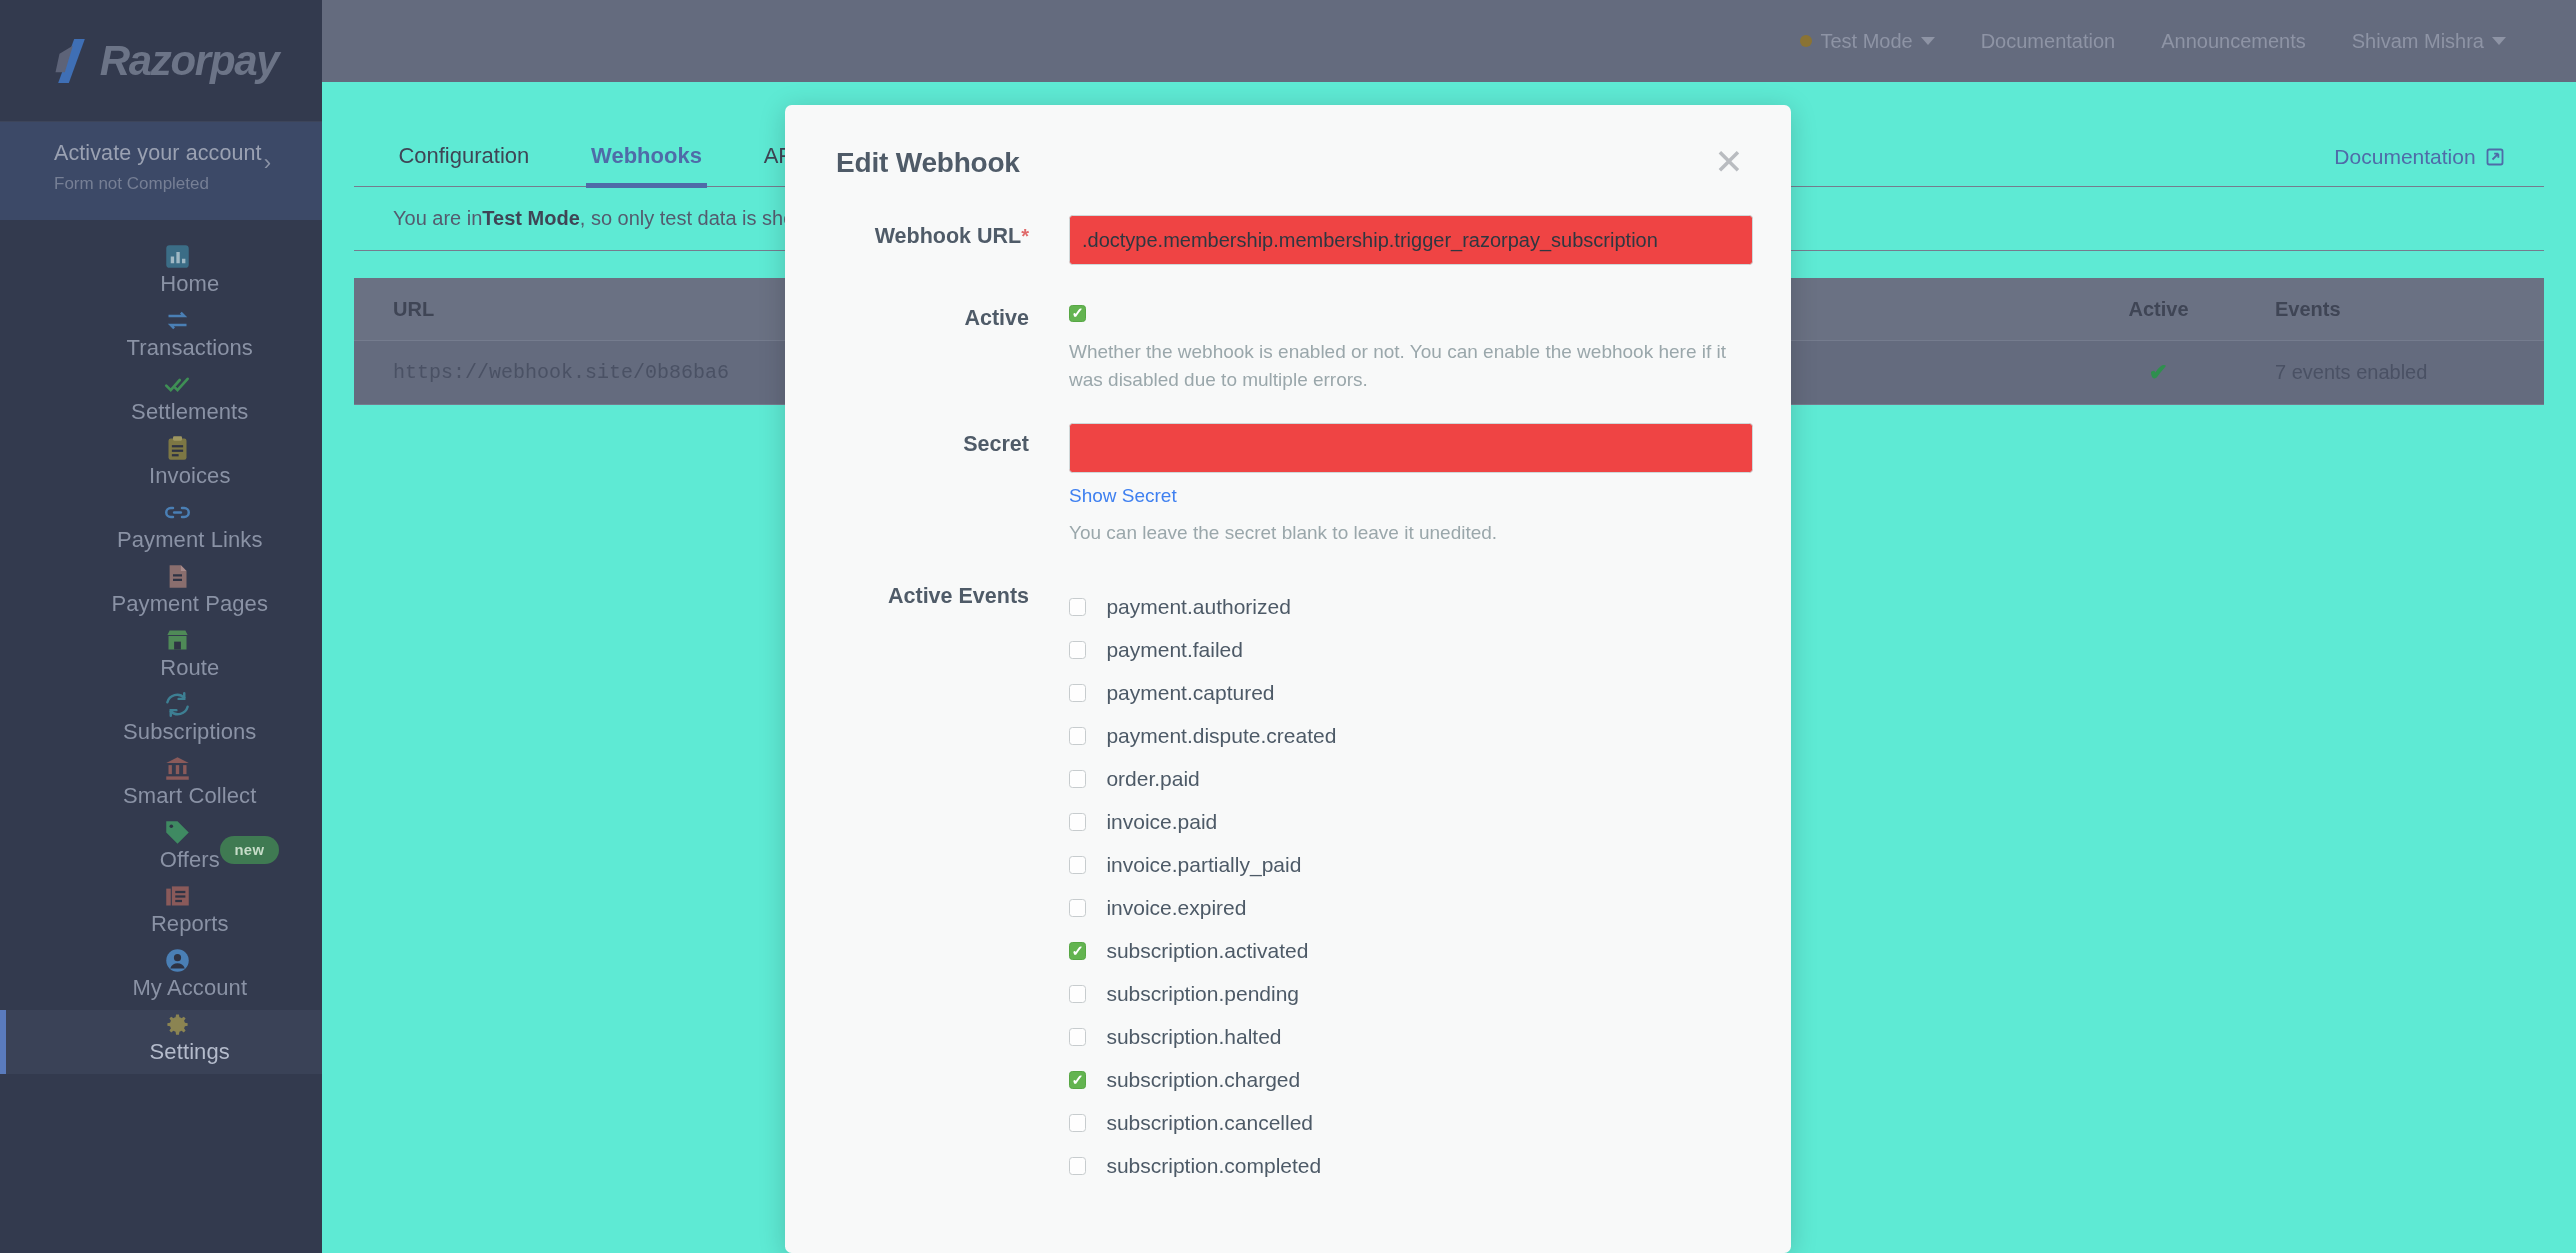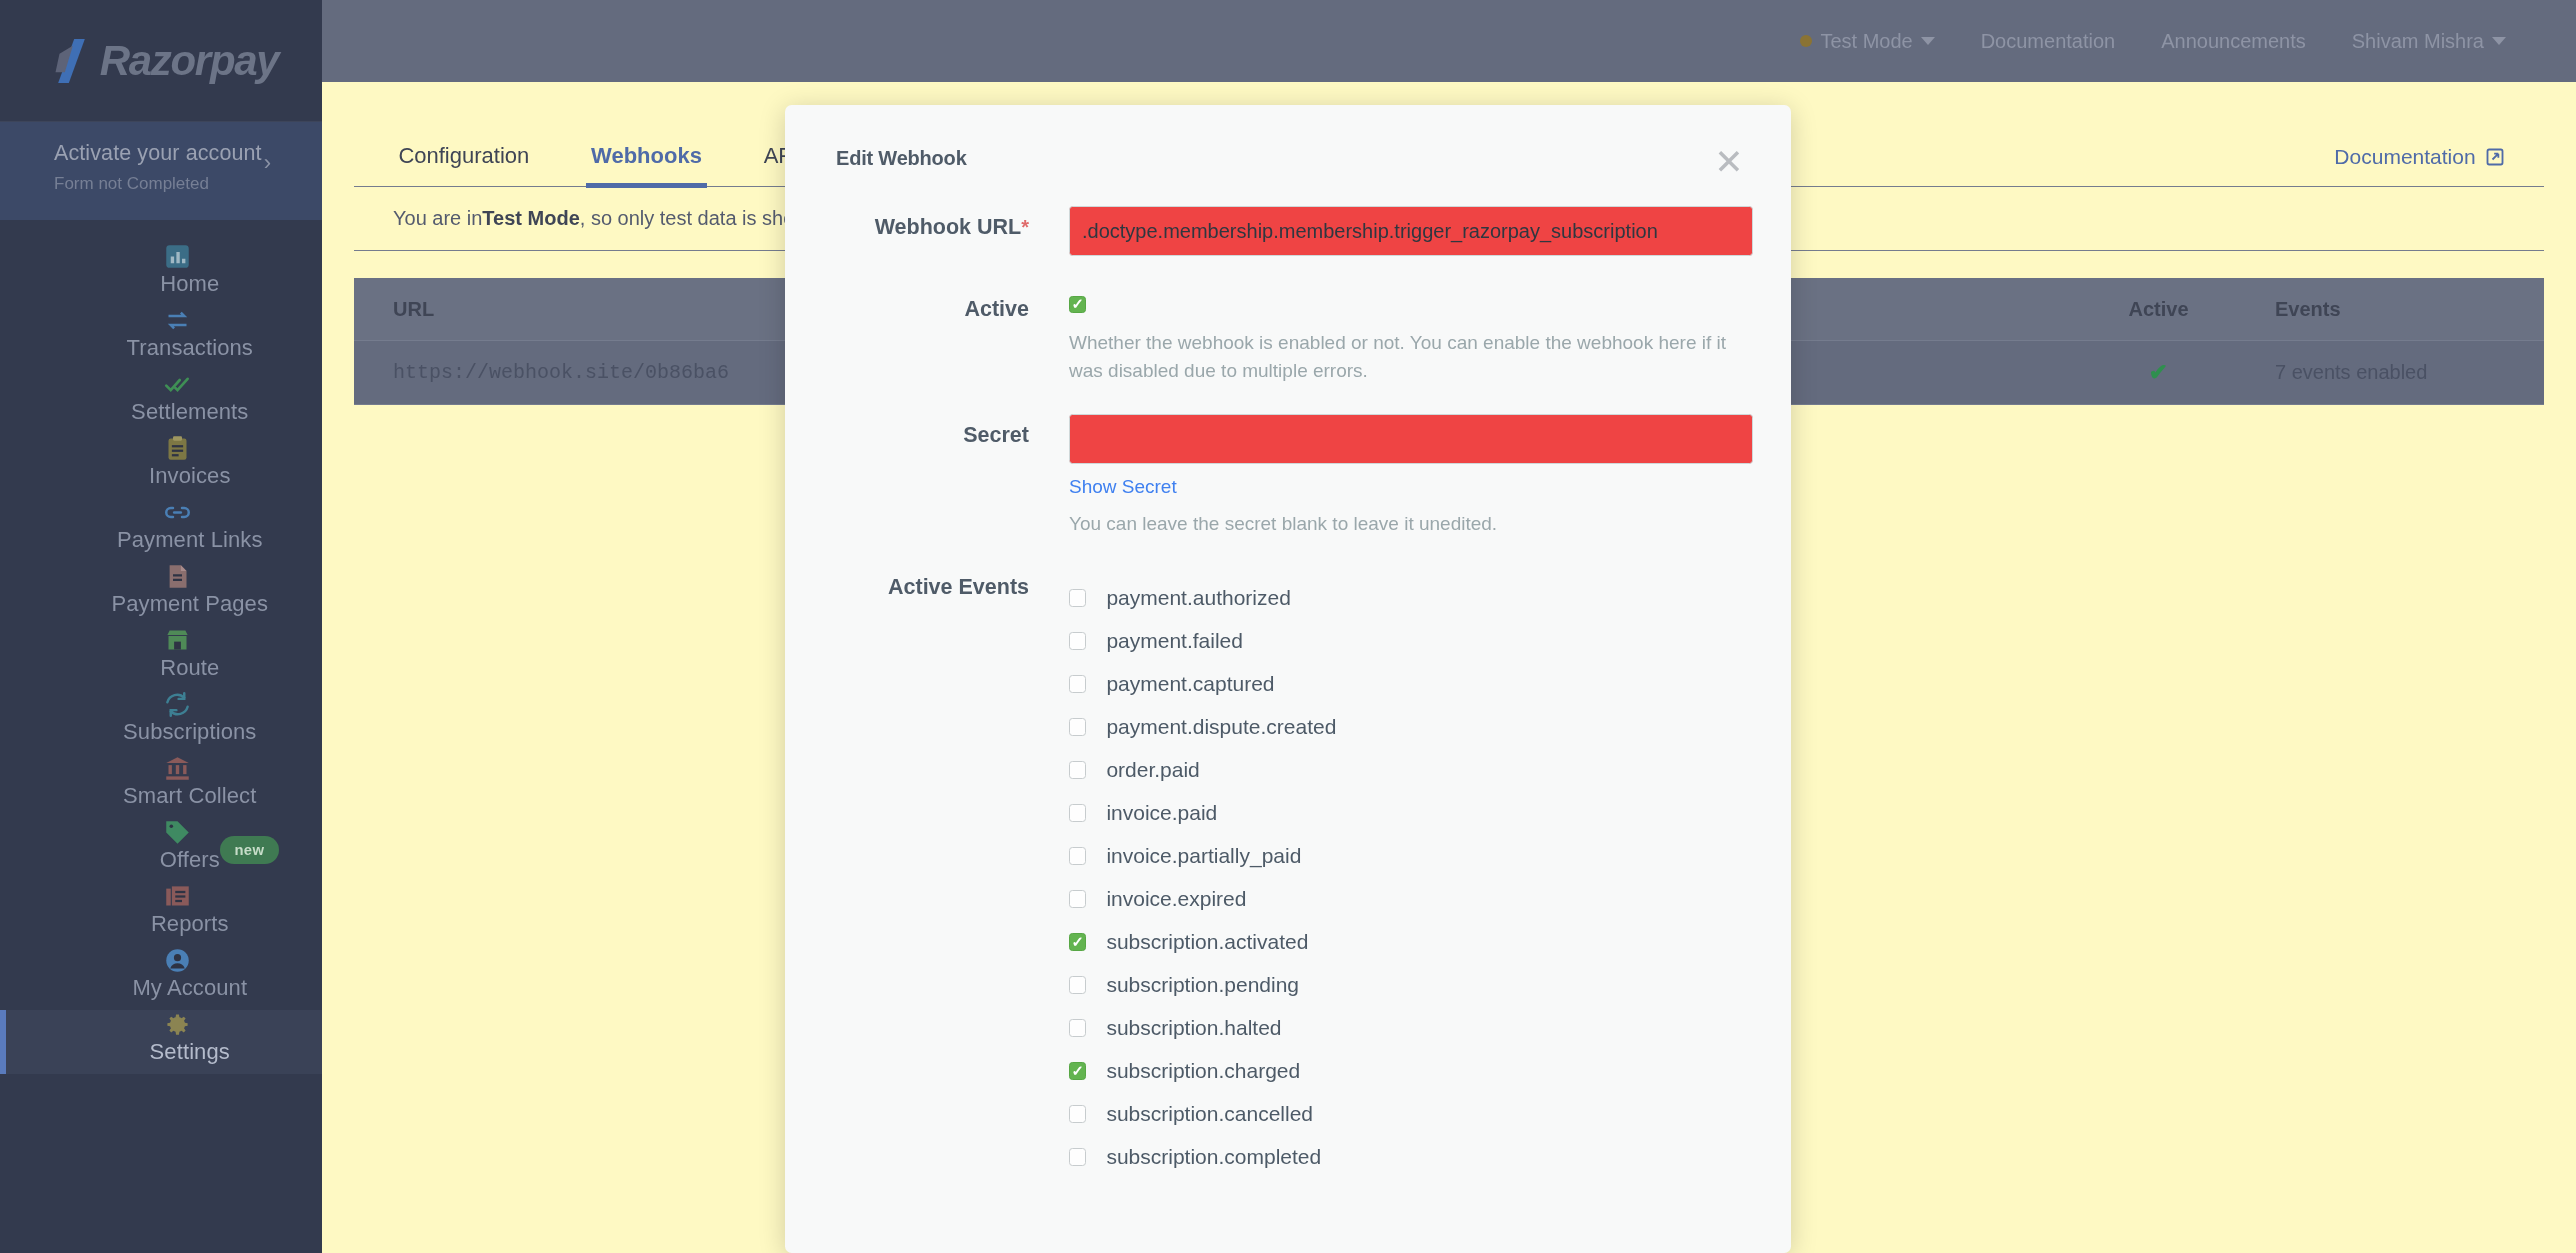--- a/index.html
+++ b/index.html
@@ -99,21 +99,21 @@
     border-left: 7.4px solid transparent;
     border-right: 7.4px solid transparent;
     border-top: 8.7px solid #8e94a5;
     display: inline-block;
   }
 
   
   #main {
     position: absolute; left: 322px; top: 82px;
     width: 2254px; height: 1171px;
-    background: #fef9c3;
+    background: #5eead4;
     padding: 24px 32px 0 32px;
   }
   #tabs-row {
     display: flex; align-items: flex-end;
     height: 81px;
     border-bottom: 1.3px solid #757c8e;
     position: relative;
     padding-left: 39px;
   }
   .tab {
@@ -169,21 +169,21 @@
     background: #f8f9f9;
     border-radius: 6.7px;
     box-shadow: 0 4px 27px rgba(0,0,0,.18);
     overflow: hidden;
   }
   #modal-head {
     position: relative;
     padding: 42px 0 0 51px;
   }
   #modal-title {
-    font-size: 20px; font-weight: bold; color: #4f5b68;
+    font-size: 28px; font-weight: bold; color: #4f5b68;
     letter-spacing: -0.2px;
   }
   #modal-close {
     position: absolute; right: 44px; top: 38px;
     width: 36px; height: 36px;
     display: flex; align-items: center; justify-content: center;
     font-size: 35px; color: #b9bcc0; line-height: 1; font-weight: 300;
   }
 
   .form-row { display: flex; margin-top: 35px; border-radius: 9px; }

